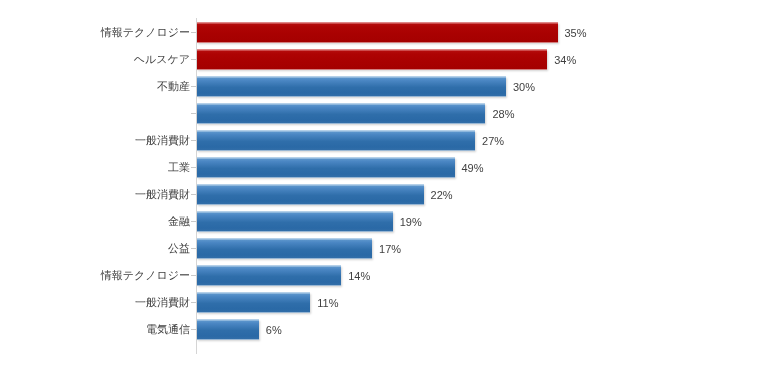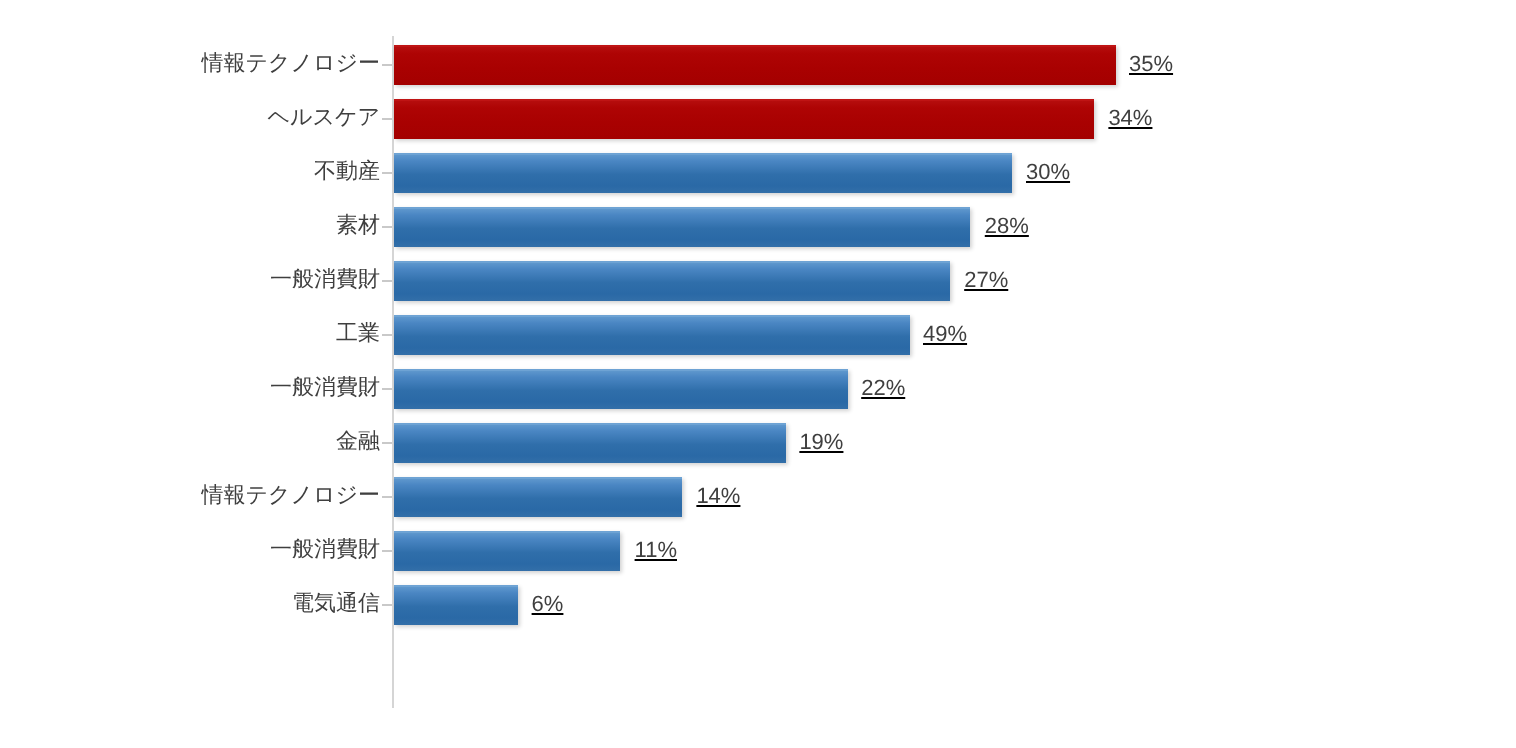--- a/index.html
+++ b/index.html
@@ -73,21 +73,20 @@
   }
 
   .bar-wrap {
     position: absolute;
     left: 197px;
     top: 50%;
     transform: translateY(-50%);
     display: flex;
     align-items: center;
     height: 19px;
-    text-decoration: underline;
   }
 
   .bar {
     height: 19px;
     box-shadow: 1px 1px 2px rgba(0, 0, 0, 0.18);
     position: relative;
   }
 
   .bar.blue {
     background: linear-gradient(to bottom,
@@ -147,21 +146,20 @@
       <div class="row">
         <span class="cat-label">不動産</span>
         <span class="tick"></span>
         <span class="bar-wrap">
           <span class="bar blue" style="width: 309px;"></span>
           <span class="val-label">30%</span>
         </span>
       </div>
 
       <div class="row">
-        <span class="cat-label">素材</span>
         <span class="tick"></span>
         <span class="bar-wrap">
           <span class="bar blue" style="width: 288.4px;"></span>
           <span class="val-label">28%</span>
         </span>
       </div>
 
       <div class="row">
         <span class="cat-label">一般消費財</span>
         <span class="tick"></span>
@@ -191,20 +189,28 @@
 
       <div class="row">
         <span class="cat-label">金融</span>
         <span class="tick"></span>
         <span class="bar-wrap">
           <span class="bar blue" style="width: 195.7px;"></span>
           <span class="val-label">19%</span>
         </span>
       </div>
 
+      <div class="row">
+        <span class="cat-label">公益</span>
+        <span class="tick"></span>
+        <span class="bar-wrap">
+          <span class="bar blue" style="width: 175.1px;"></span>
+          <span class="val-label">17%</span>
+        </span>
+      </div>
 
       <div class="row">
         <span class="cat-label">情報テクノロジー</span>
         <span class="tick"></span>
         <span class="bar-wrap">
           <span class="bar blue" style="width: 144.2px;"></span>
           <span class="val-label">14%</span>
         </span>
       </div>
 

